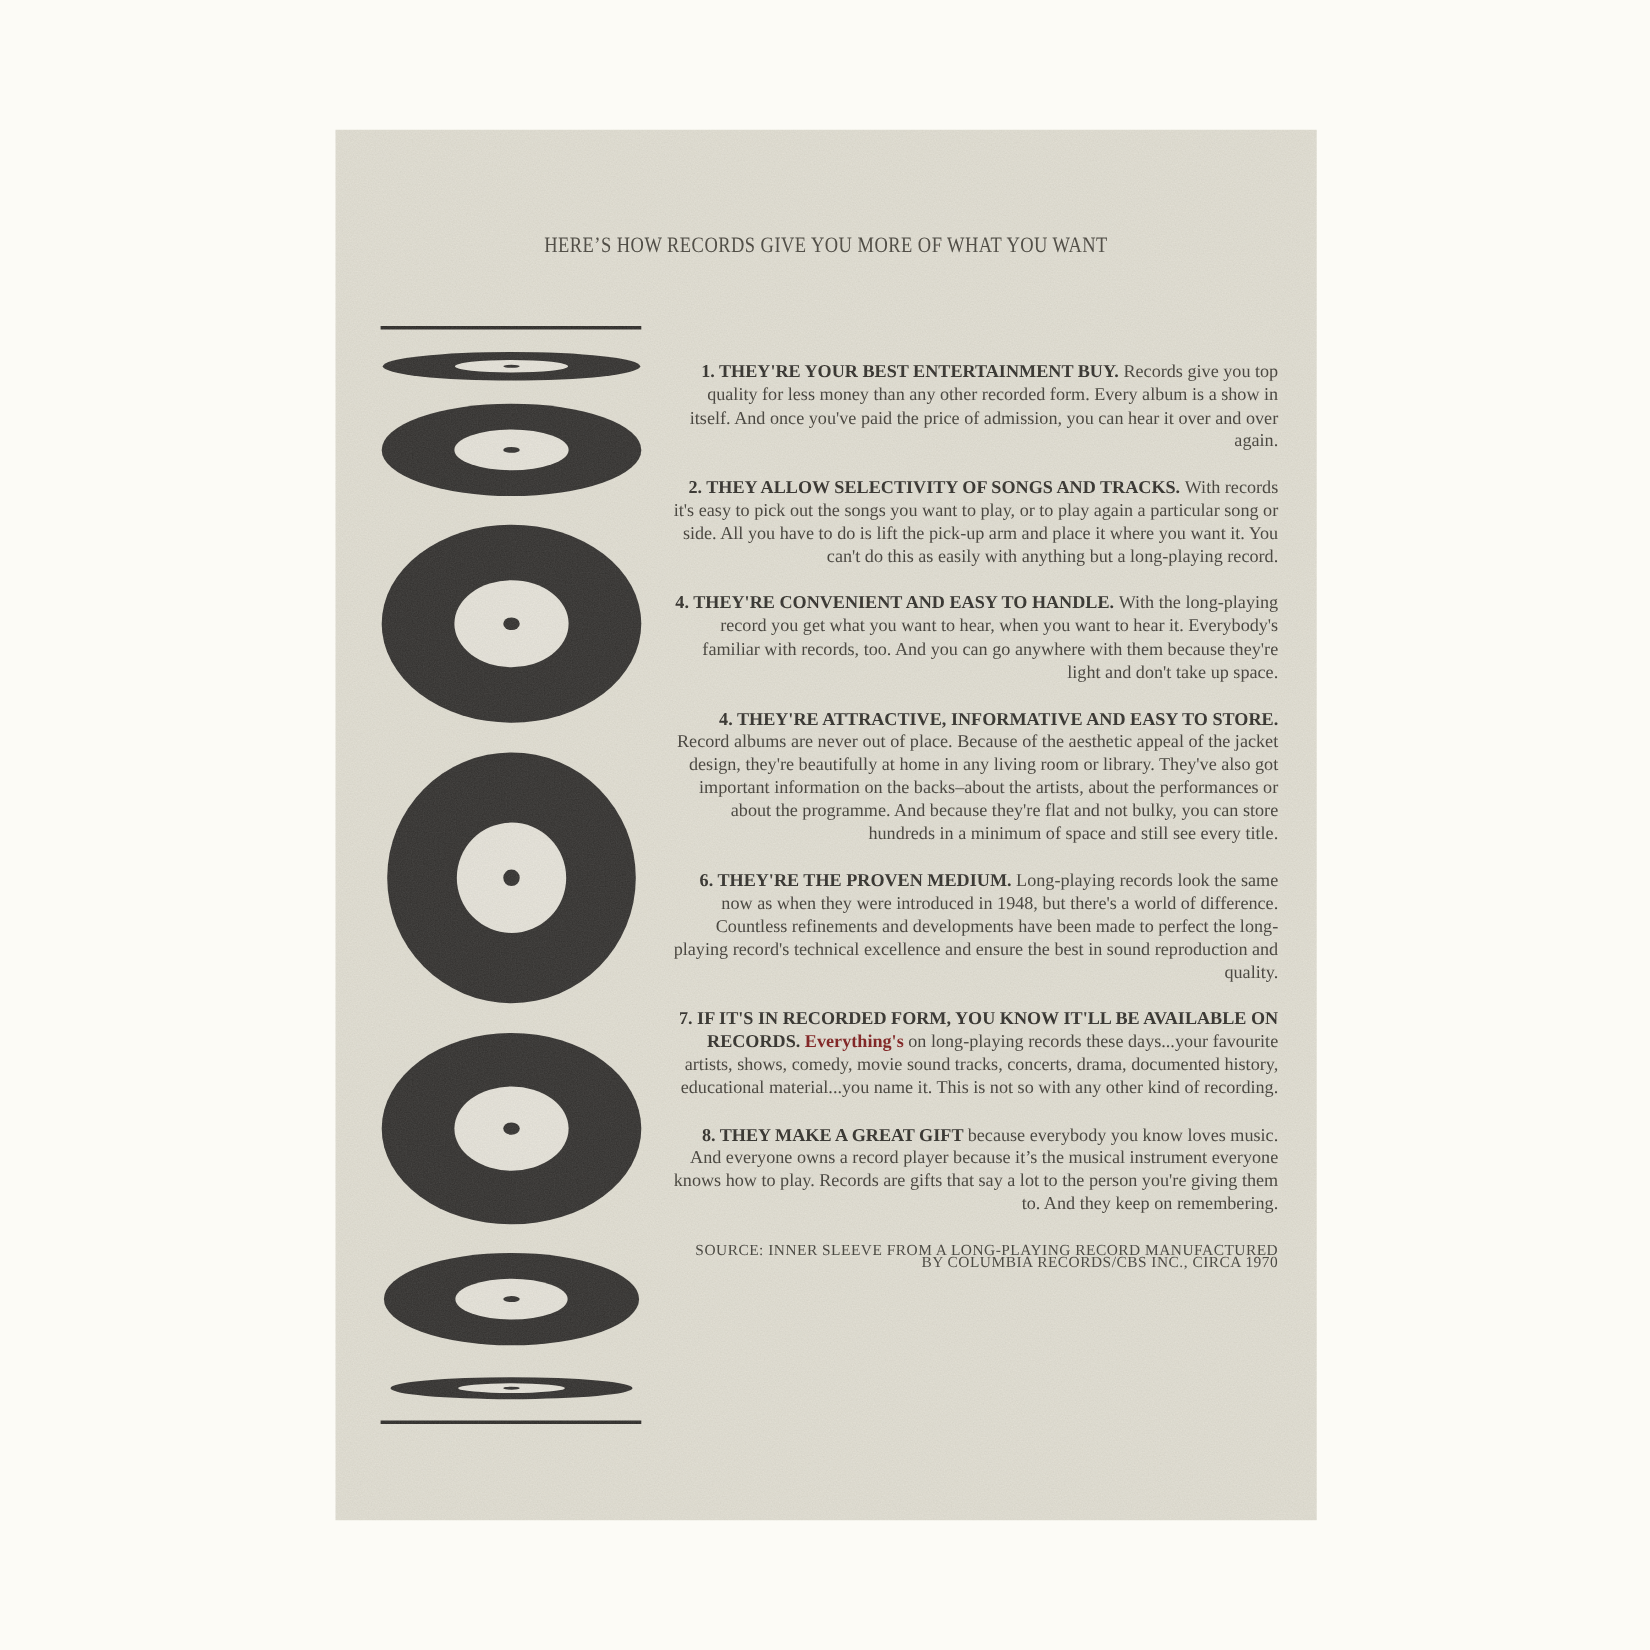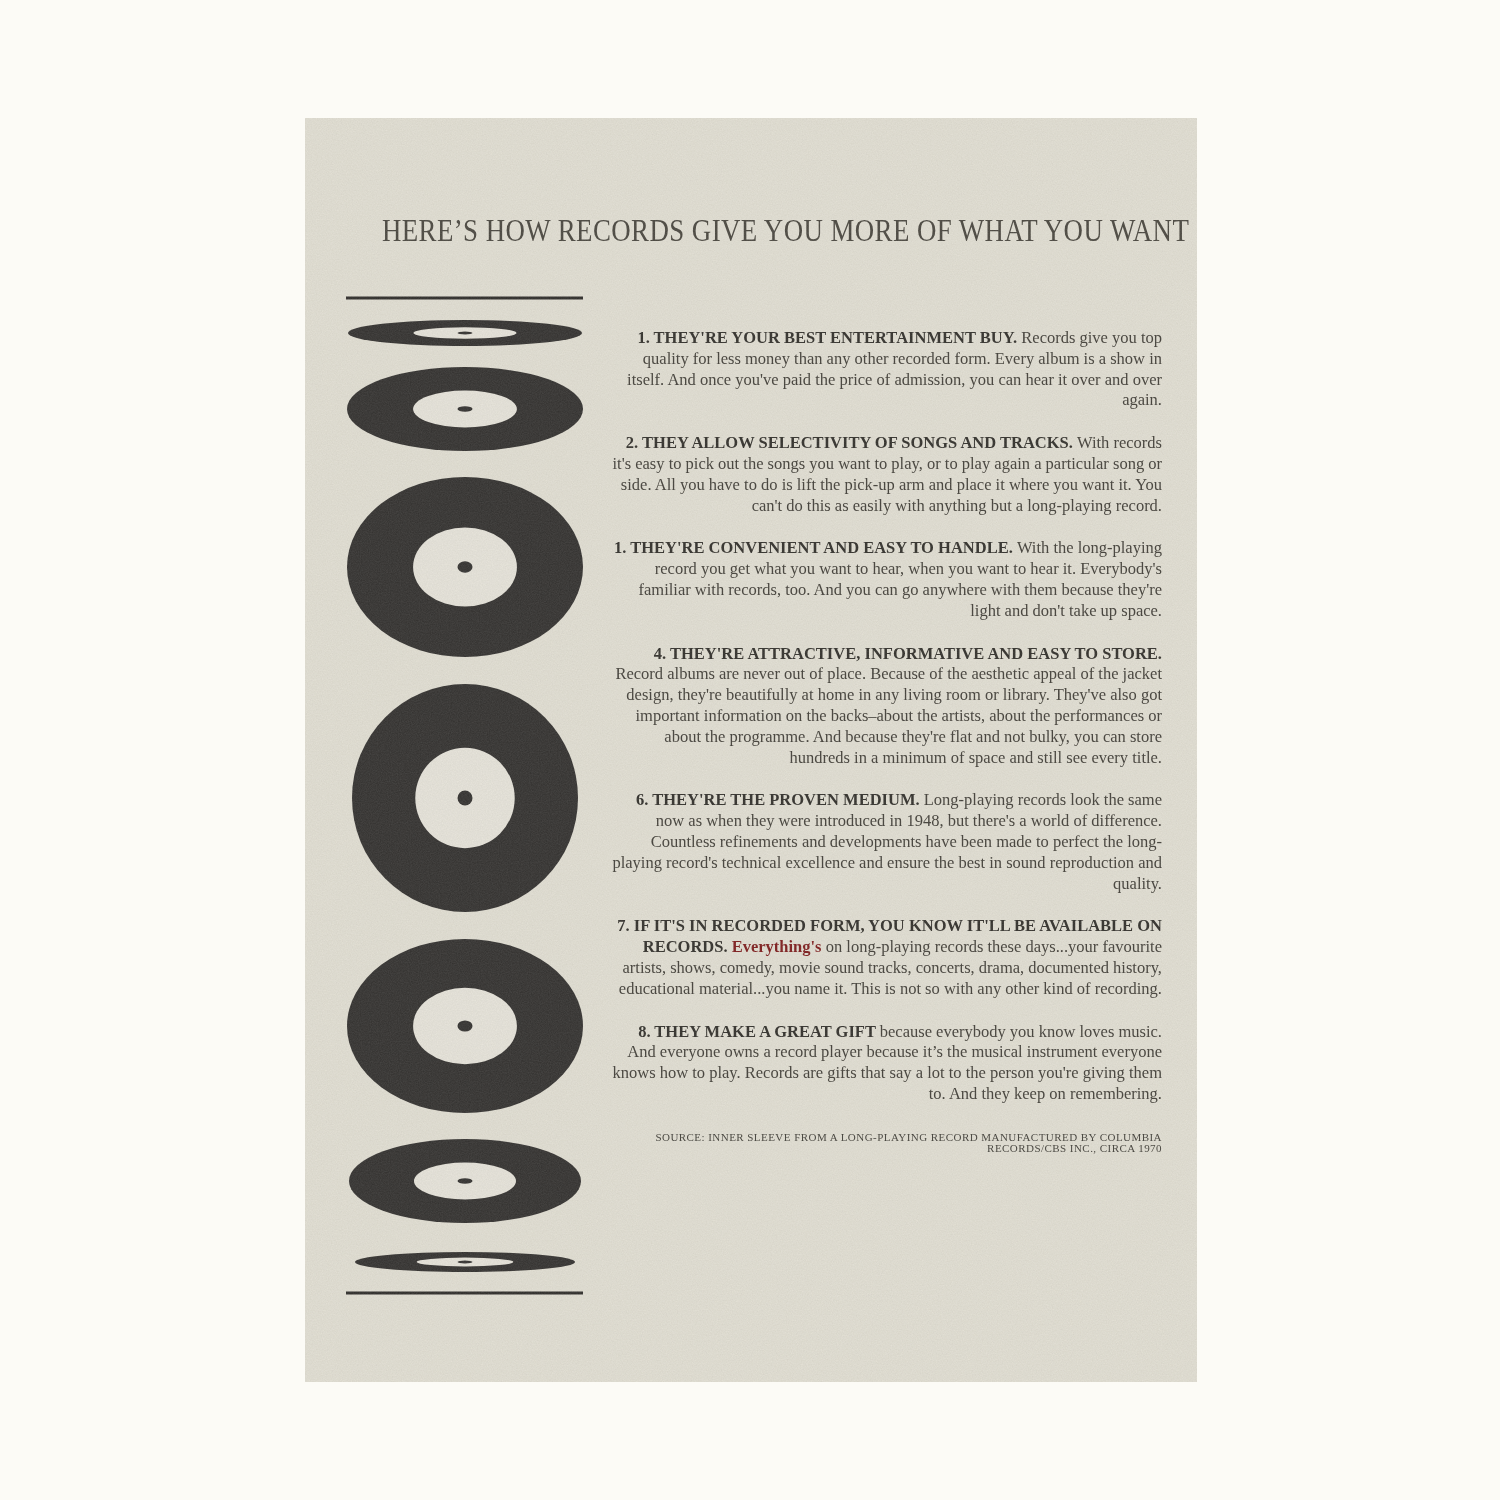--- a/index.html
+++ b/index.html
@@ -25,21 +25,21 @@
     height: 1264px;
     background: #e2dfd3;
   }
   .title {
     position: absolute;
     left: 0;
     top: 94px;
     width: 100%;
     margin: 0;
     text-align: center;
-    font-size: 32px;
+    font-size: 20px;
     font-weight: 500;
     letter-spacing: 0.5px;
     color: #4b4840;
     white-space: nowrap;
   }
   .title-inner {
     display: inline-block;
     transform: scaleX(0.84);
     transform-origin: center;
   }
@@ -63,21 +63,21 @@
   .seg-bold { font-weight: bold; color: #33312c; }
   .seg-italic { }
   .seg-bolditalic { font-weight: bold; color: #7f1d1d; }
   .closing {
     margin: 0;
     font-weight: bold;
     color: #33312c;
   }
   .source {
     margin: 27px 0 0 0;
-    font-size: 11px;
+    font-size: 14px;
     line-height: 11px;
     letter-spacing: 0.45px;
     color: #45433c;
   }
   .grain {
     position: absolute;
     left: 0;
     top: 0;
     pointer-events: none;
   }
@@ -115,21 +115,21 @@
           <ellipse cx="160" cy="1144" rx="48.4" ry="4.4" fill="#e7e4da"></ellipse>
           <ellipse cx="160" cy="1144" rx="7.5" ry="1.4" fill="#343230"></ellipse>
         </g>
       <line x1="41" y1="1175" x2="278" y2="1175" stroke="#2f2d2a" stroke-width="3.2"></line>
     </svg>
 
     <div class="text-col">
       <div>
           <p class="para"><span class="seg-bold">1. THEY'RE YOUR BEST ENTERTAINMENT BUY. </span><span class="seg-normal">Records give you top quality for less money than any other recorded form. Every album is a show in itself. And once you've paid the price of admission, you can hear it over and over again.</span></p>
           <p class="para"><span class="seg-bold">2. THEY ALLOW SELECTIVITY OF SONGS AND TRACKS. </span><span class="seg-normal">With records it's easy to pick out the songs you want to play, or to play again a particular song or side. All you have to do is lift the pick-up arm and place it where you want it. You can't do this as easily with anything but a long-playing record.</span></p>
-          <p class="para"><span class="seg-bold">1. THEY'RE CONVENIENT AND EASY TO HANDLE. </span><span class="seg-normal">With the long-playing record you get what you want to hear, when you want to hear it. Everybody's familiar with records, too. And you can go anywhere with them because they're light and don't take up space.</span></p>
+          <p class="para"><span class="seg-bold">4. THEY'RE CONVENIENT AND EASY TO HANDLE. </span><span class="seg-normal">With the long-playing record you get what you want to hear, when you want to hear it. Everybody's familiar with records, too. And you can go anywhere with them because they're light and don't take up space.</span></p>
           <p class="para"><span class="seg-bold">4. THEY'RE ATTRACTIVE, INFORMATIVE AND EASY TO STORE. </span><span class="seg-normal">Record albums are never out of place. Because of the aesthetic appeal of the jacket design, they're beautifully at home in any living room or library. They've also got important information on the backs–about the artists, about the performances or about the programme. And because they're flat and not bulky, you can store hundreds in a minimum of space and still see every title.</span></p>
           <p class="para"><span class="seg-bold">6. THEY'RE THE PROVEN MEDIUM. </span><span class="seg-normal">Long-playing records </span><span class="seg-italic">look</span><span class="seg-normal"> the same now as when they were introduced in 1948, but there's a world of difference. Countless refinements and developments have been made to perfect the long-playing record's technical excellence and ensure the best in sound reproduction and quality.</span></p>
           <p class="para"><span class="seg-bold">7. IF IT'S IN RECORDED FORM, YOU KNOW IT'LL BE AVAILABLE ON RECORDS. </span><span class="seg-bolditalic">Everything's</span><span class="seg-normal"> on long-playing records these days...your favourite artists, shows, comedy, movie sound tracks, concerts, drama, documented history, educational material...you name it. This is not so with any other kind of recording.</span></p>
           <p class="para"><span class="seg-bold">8. THEY MAKE A GREAT GIFT </span><span class="seg-normal">because everybody you know loves music. And everyone owns a record player because it’s the musical instrument everyone knows how to play. Records are gifts that say a lot to the person you're giving them to. And they keep on remembering.</span></p>
         </div>
       <p class="source">SOURCE: INNER SLEEVE FROM A LONG-PLAYING RECORD MANUFACTURED BY COLUMBIA RECORDS/CBS INC., CIRCA 1970</p>
     </div>
 
     <svg class="grain" width="892" height="1264" xmlns="http://www.w3.org/2000/svg">
       <defs>

